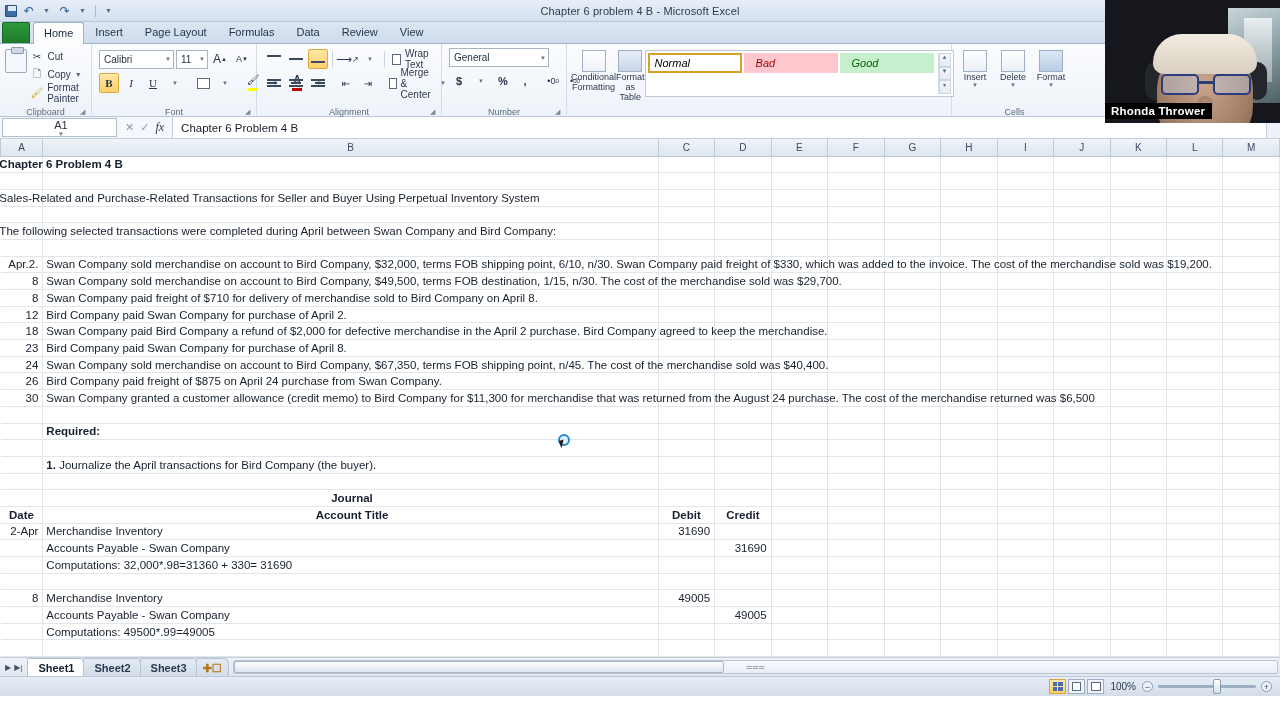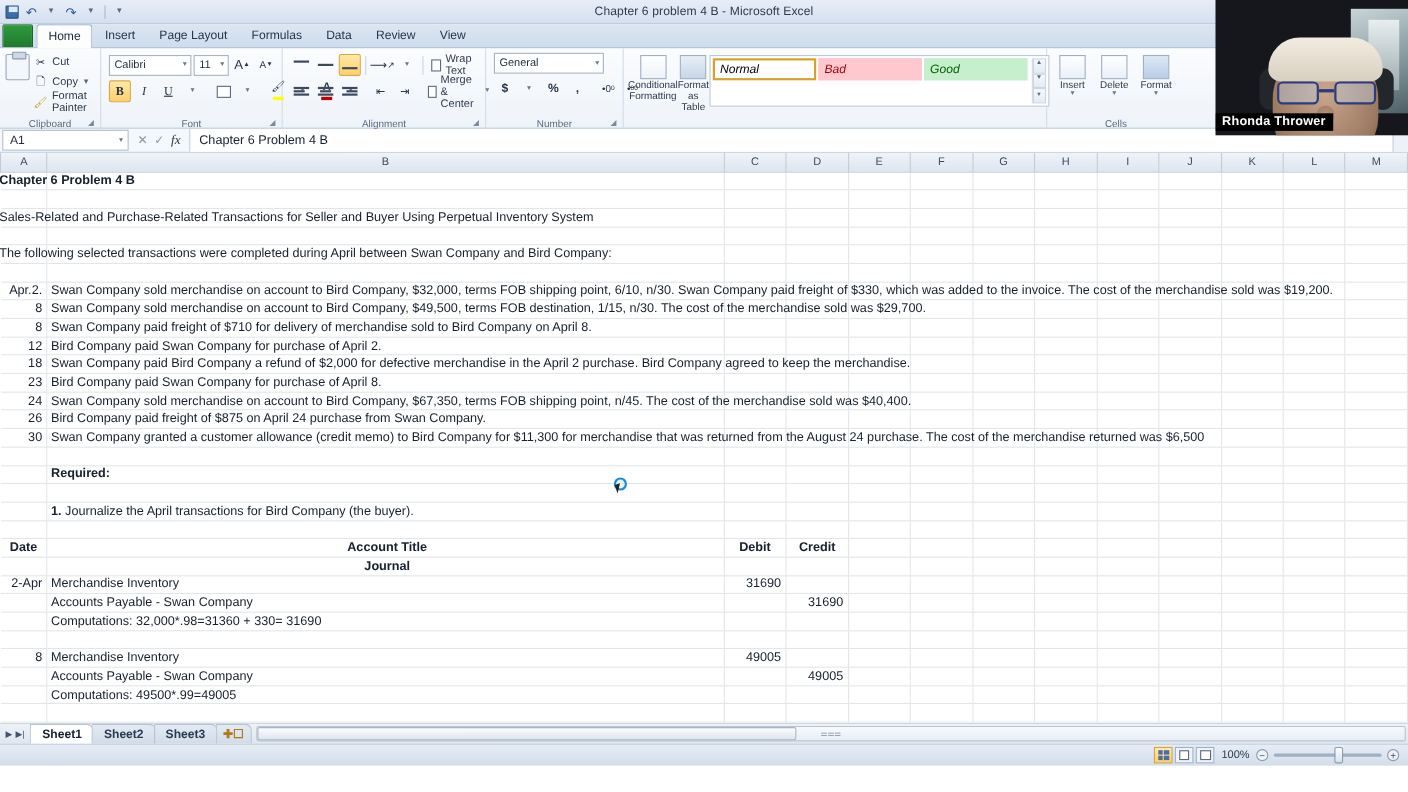--- a/index.html
+++ b/index.html
@@ -154,21 +154,21 @@
   
   .stylebox {
     height: 47px; border: 1px solid #bcc9d8; background: #fff;
     display: flex; padding: 2px; gap: 2px; margin-top: 2px;
   }
   .style-cells { display: flex; flex-direction: column; gap: 2px; }
   .style-row { display: flex; gap: 2px; font-style: italic; }
   .stylecell {
     width: 94px; height: 20px; font-size: 11px;
     display: flex; align-items: center; padding-left: 5px;
-    border: 1px solid #a21caf;
+    border: 7px solid #a21caf;
   }
   .style-scroll {
     width: 13px; display: flex; flex-direction: column;
     justify-content: space-between; border-left: 1px solid #d3dbe5; margin-left:2px;
   }
   .ss-btn { height: 14px; font-size: 6px; color: #5a6a7d; text-align: center;
             background: linear-gradient(#f5f8fb,#e4ebf3); border: 1px solid #cbd6e2; }
 
   .cells-col {
     display: flex; flex-direction: column; align-items: center;
@@ -178,21 +178,21 @@
 
   
   .fbar {
     height: 22px; display: flex; align-items: stretch;
     background: #f4f7fb; border-bottom: 1px solid #c3cfdd;
   }
   .namebox {
     width: 115px; background: #fff; border: 1px solid #b2bfcf;
     margin: 1px 0 1px 2px; display: flex; align-items: center;
     justify-content: space-between; padding: 0 3px 0 6px;
-    font-size: 11px; color: #1f2b3b;
+    font-size: 11px; color: #1f2b3b; flex-direction: column;
   }
   .fbar-btns { display: flex; align-items: center; gap: 6px; padding: 0 8px; }
   .fb-ico { font-size: 11px; color: #8d99a8; }
   .fb-fx { font-style: italic; font-family: "Liberation Serif", serif; font-size: 12px; color: #2d3a4d; }
   .fbar-input {
     flex: 1; background: #fff; border-left: 1px solid #c3cfdd;
     display: flex; align-items: center; padding-left: 8px;
     font-size: 11.5px; color: #16202e;
   }
   .fbar-exp { width: 14px; border-left: 1px solid #c3cfdd; background: #eef2f8; }
@@ -962,39 +962,39 @@
             <td class="cell"></td>
             <td class="cell"></td>
             <td class="cell"></td>
             <td class="cell"></td>
             <td class="cell"></td>
             <td class="cell"></td>
             <td class="cell"></td>
             <td class="cell"></td>
           </tr>
           <tr>
+            <td class="cell r b"></td>
+            <td class="cell l b c">Journal</td>
+            <td class="cell c b"></td>
+            <td class="cell c b"></td>
+            <td class="cell"></td>
+            <td class="cell"></td>
+            <td class="cell"></td>
+            <td class="cell"></td>
+            <td class="cell"></td>
+            <td class="cell"></td>
+            <td class="cell"></td>
+            <td class="cell"></td>
+            <td class="cell"></td>
+          </tr>
+          <tr>
             <td class="cell c b">Date</td>
             <td class="cell l b c">Account Title</td>
             <td class="cell c b">Debit</td>
             <td class="cell c b">Credit</td>
-            <td class="cell"></td>
-            <td class="cell"></td>
-            <td class="cell"></td>
-            <td class="cell"></td>
-            <td class="cell"></td>
-            <td class="cell"></td>
-            <td class="cell"></td>
-            <td class="cell"></td>
-            <td class="cell"></td>
-          </tr>
-          <tr>
-            <td class="cell r b"></td>
-            <td class="cell l b c">Journal</td>
-            <td class="cell c b"></td>
-            <td class="cell c b"></td>
             <td class="cell"></td>
             <td class="cell"></td>
             <td class="cell"></td>
             <td class="cell"></td>
             <td class="cell"></td>
             <td class="cell"></td>
             <td class="cell"></td>
             <td class="cell"></td>
             <td class="cell"></td>
           </tr>

